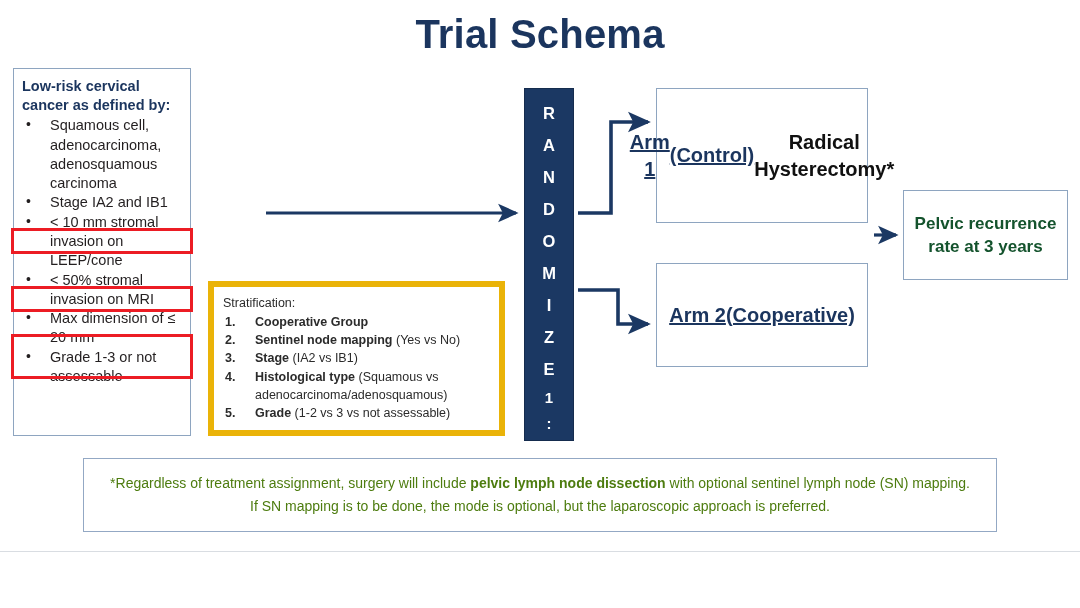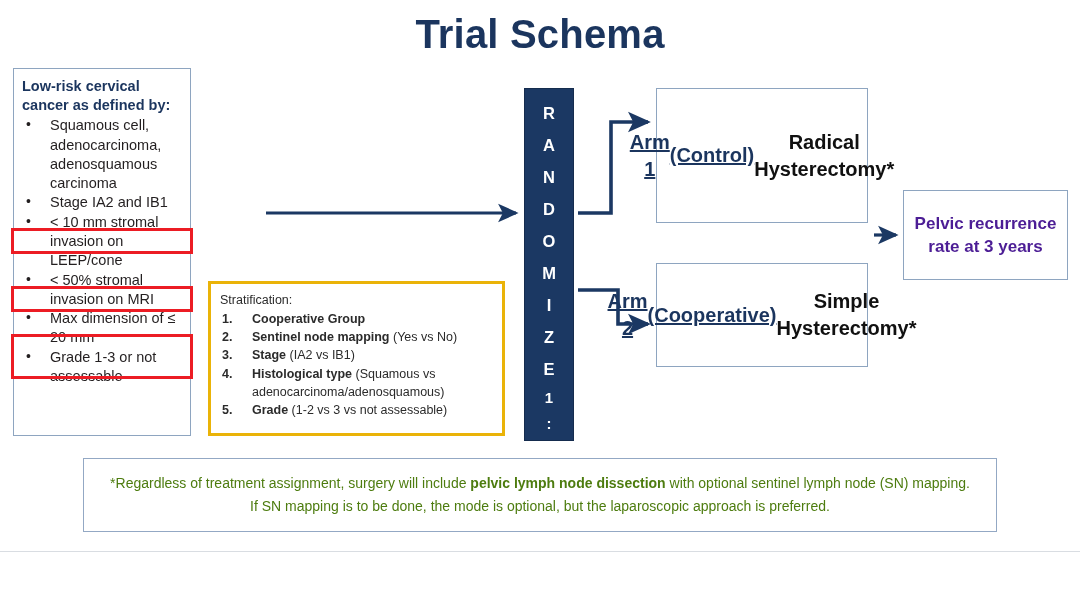--- a/index.html
+++ b/index.html
@@ -81,21 +81,21 @@
     pointer-events: none;
   }
 
   
   #stratification {
     position: absolute;
     left: 208px;
     top: 281px;
     width: 297px;
     height: 155px;
-    border: 3px solid #eab308;
+    border: 6px solid #eab308;
     background: #ffffff;
     box-sizing: border-box;
     padding: 7px 8px 4px 9px;
   }
   #stratification .strat-head {
     font-size: 12.5px;
     color: #2b2b2b;
     line-height: 1.45;
     margin-bottom: 1px;
   }
@@ -191,21 +191,21 @@
     height: 90px;
     border: 1px solid #8ea5c0;
     background: #ffffff;
     box-sizing: border-box;
     display: flex;
     align-items: center;
     justify-content: center;
     text-align: center;
   }
   #outcome .outcome-text {
-    color: #4c1d95;
+    color: #14532d;
     font-size: 17px;
     font-weight: bold;
     line-height: 1.36;
   }
 
   
   #footnote {
     position: absolute;
     left: 83px;
     top: 458px;
@@ -320,21 +320,20 @@
 
   <div class="armbox" id="arm1">
     <div class="arm-link">Arm 1</div>
     <div class="arm-link">(Control)</div>
     <div class="arm-proc">Radical Hysterectomy*</div>
   </div>
 
   <div class="armbox" id="arm2">
     <div class="arm-link">Arm 2</div>
     <div class="arm-link">(Cooperative)</div>
-    <div class="arm-proc">Simple Hysterectomy*</div>
   </div>
 
   <div id="outcome">
     <div class="outcome-text">Pelvic recurrence rate at 3 years</div>
   </div>
 
   <svg id="arrows" viewBox="0 0 1080 608">
     <defs>
       <marker id="ah" markerWidth="7" markerHeight="7" refX="5.6" refY="3" orient="auto">
         <path d="M0,0.1 L6.4,3 L0,5.9 L1.5,3 Z" fill="#1b3863"></path>

